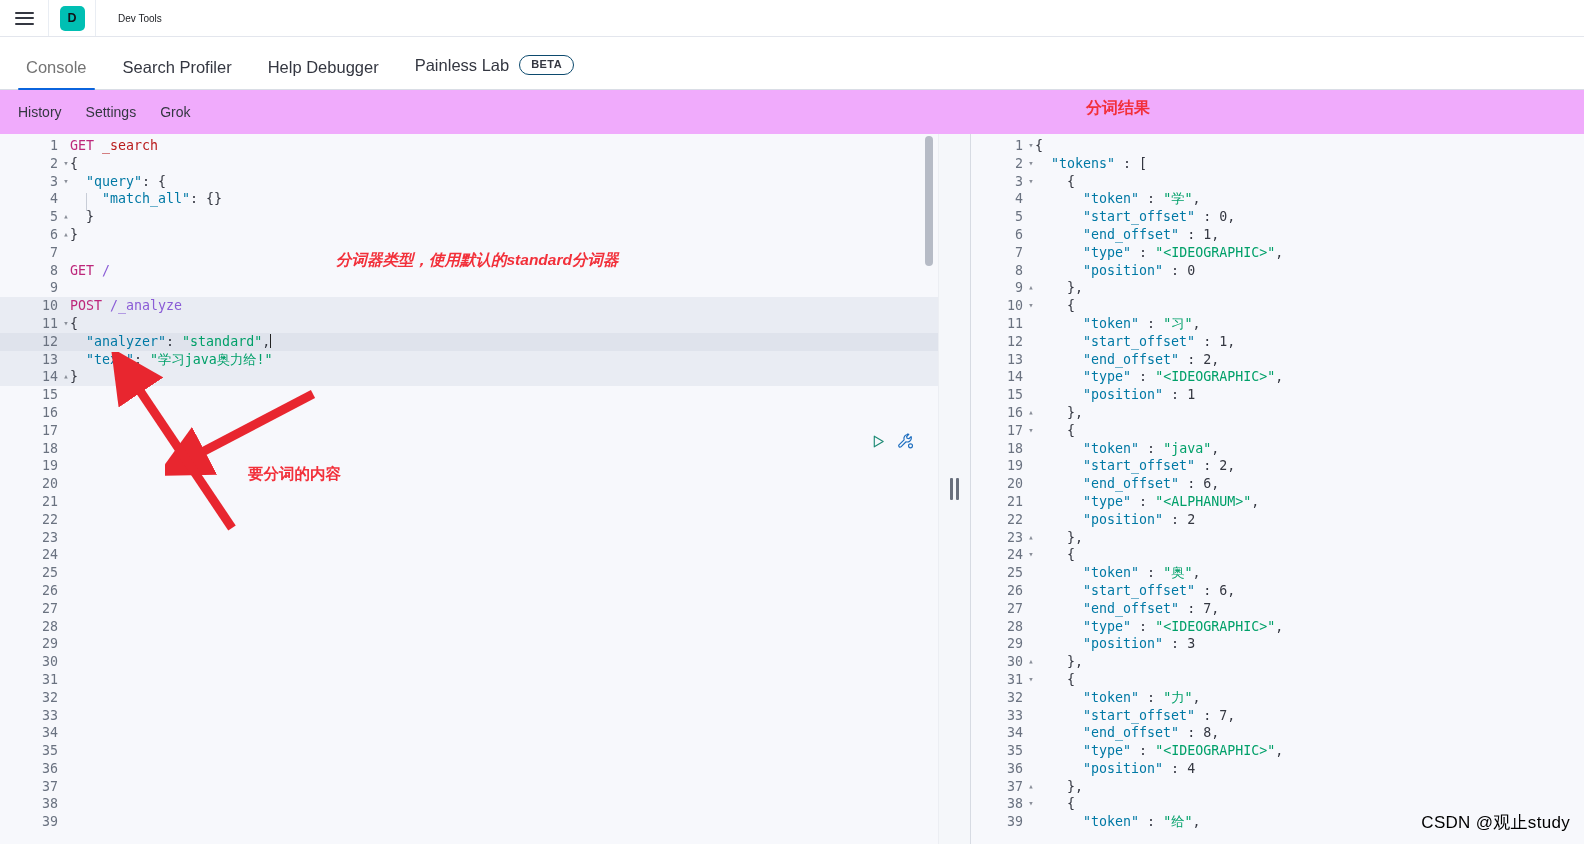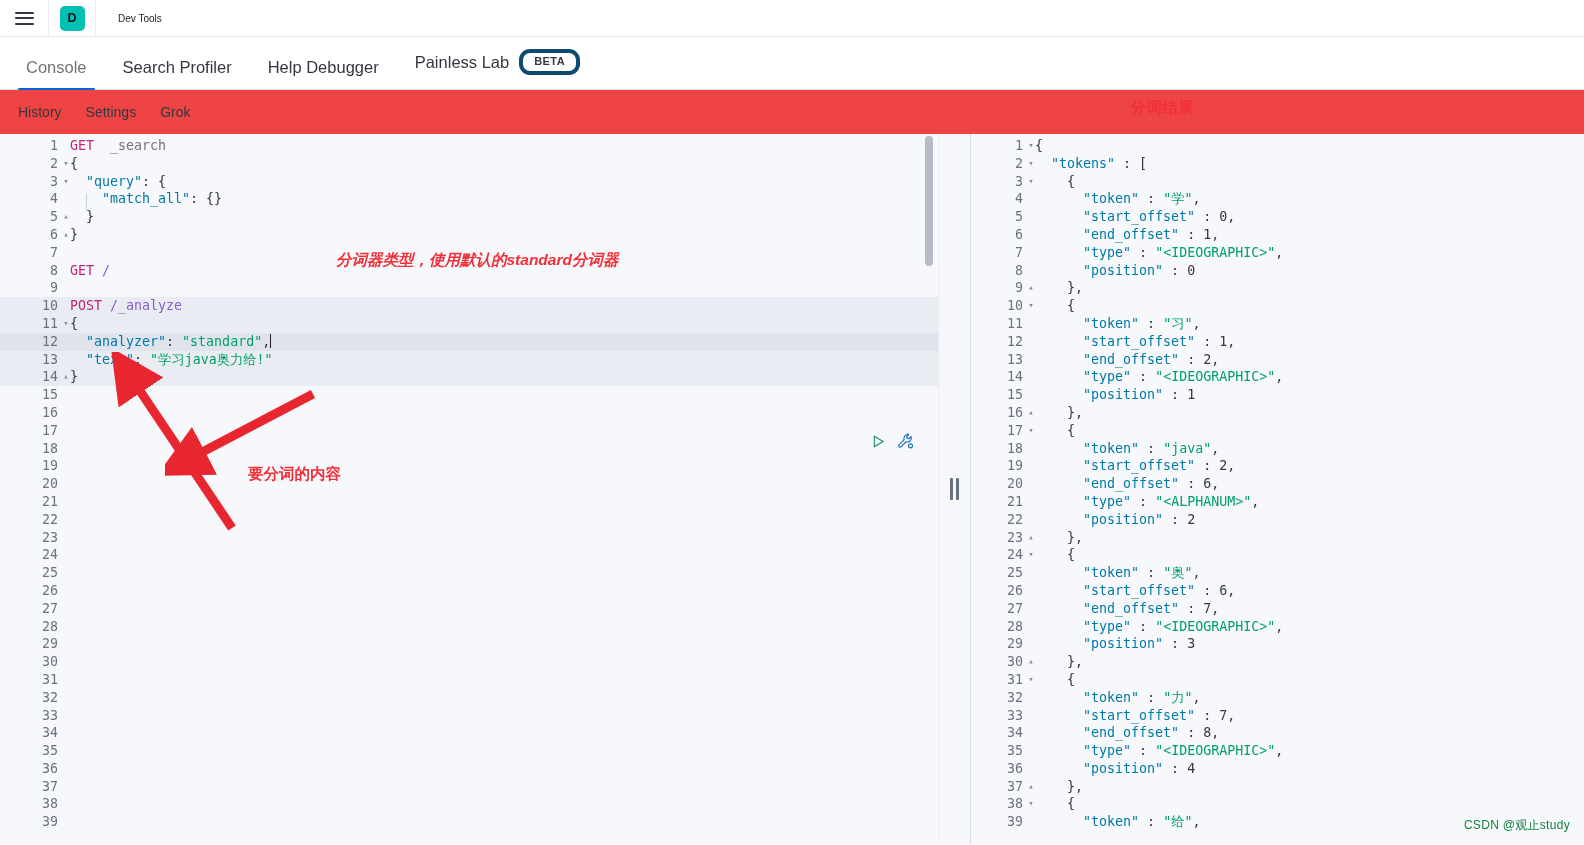--- a/index.html
+++ b/index.html
@@ -69,35 +69,35 @@
     cursor: pointer;
     display: flex; align-items: center; gap: 10px;
     line-height: 1;
   }
   .tab.active { color: #737373; }
   .tab.active::after {
     content: ""; position: absolute; left: 10px; right: 10px; bottom: -1px;
     height: 2.5px; background: #0b64dd; border-radius: 2px;
   }
   .beta-badge {
-    border: 4px solid #0c4a6e;
+    border: 1px solid #0c4a6e;
     border-radius: 11px;
     padding: 3px 11px 4px 11px;
     font-size: 11px; font-weight: 700; letter-spacing: .45px;
     color: #343741;
     line-height: 1;
   }
 
   
   #sub-bar {
     height: 44px;
     display: flex; align-items: center;
     padding-left: 10px;
     gap: 8px;
-    background: #ef4444;
+    background: #f0abfc;
   }
   .sub-item {
     font-size: 14px; color: #343741;
     padding: 4px 8px;
     cursor: pointer;
   }
 
   
   #editor-area {
     position: relative;
@@ -140,21 +140,21 @@
     color: #8a8f99; font-size: 9px; line-height: 17.8px;
   }
   #request-pane .fold { left: 60px; }
   #response-pane .fold { left: 54px; }
   .txt { position: absolute; }
   #request-pane .txt { left: 70px; }
   #response-pane .txt { left: 64px; }
 
   
   .m     { color: #bd277b; }     
-  .u     { color: #737373; margin-left: 8px; }     
+  .u     { color: #b91c1c; }     
   .up    { color: #8a5cd6; }     
   .k     { color: #0079a5; }     
   .k2    { color: #0079a5; }     
   .s     { color: #00a069; }     
   .p     { color: #343741; }
 
   
   .hl-block {
     position: absolute; left: 0; right: 0;
     background: #e9ecf3;
@@ -191,30 +191,30 @@
 
   
   .anno {
     position: absolute;
     color: #f2303a;
     font-family: "Liberation Sans", sans-serif;
     font-weight: 600;
     white-space: nowrap;
     pointer-events: none;
   }
-  #anno-title { left: 1086px; top: 98px; font-size: 16px; margin-left: 44px; }
+  #anno-title { left: 1086px; top: 98px; font-size: 16px; }
   #anno-analyzer { left: 336px; top: 250px; font-size: 15.5px; font-style: italic; }
   #anno-text { left: 248px; top: 464px; font-size: 15.5px; }
 
   svg.arrow { position: absolute; pointer-events: none; }
 
   
   #watermark {
     position: absolute; right: 14px; bottom: 10px;
-    color: #15803d; font-size: 12px;
+    color: #000000; font-size: 17px;
     font-family: "Liberation Sans", sans-serif;
     letter-spacing: .3px;
   }
 </style>
 </head>
 <body>
 
 <div id="chrome-bar">
   <div class="hamburger-cell">
     <span class="hamburger">

